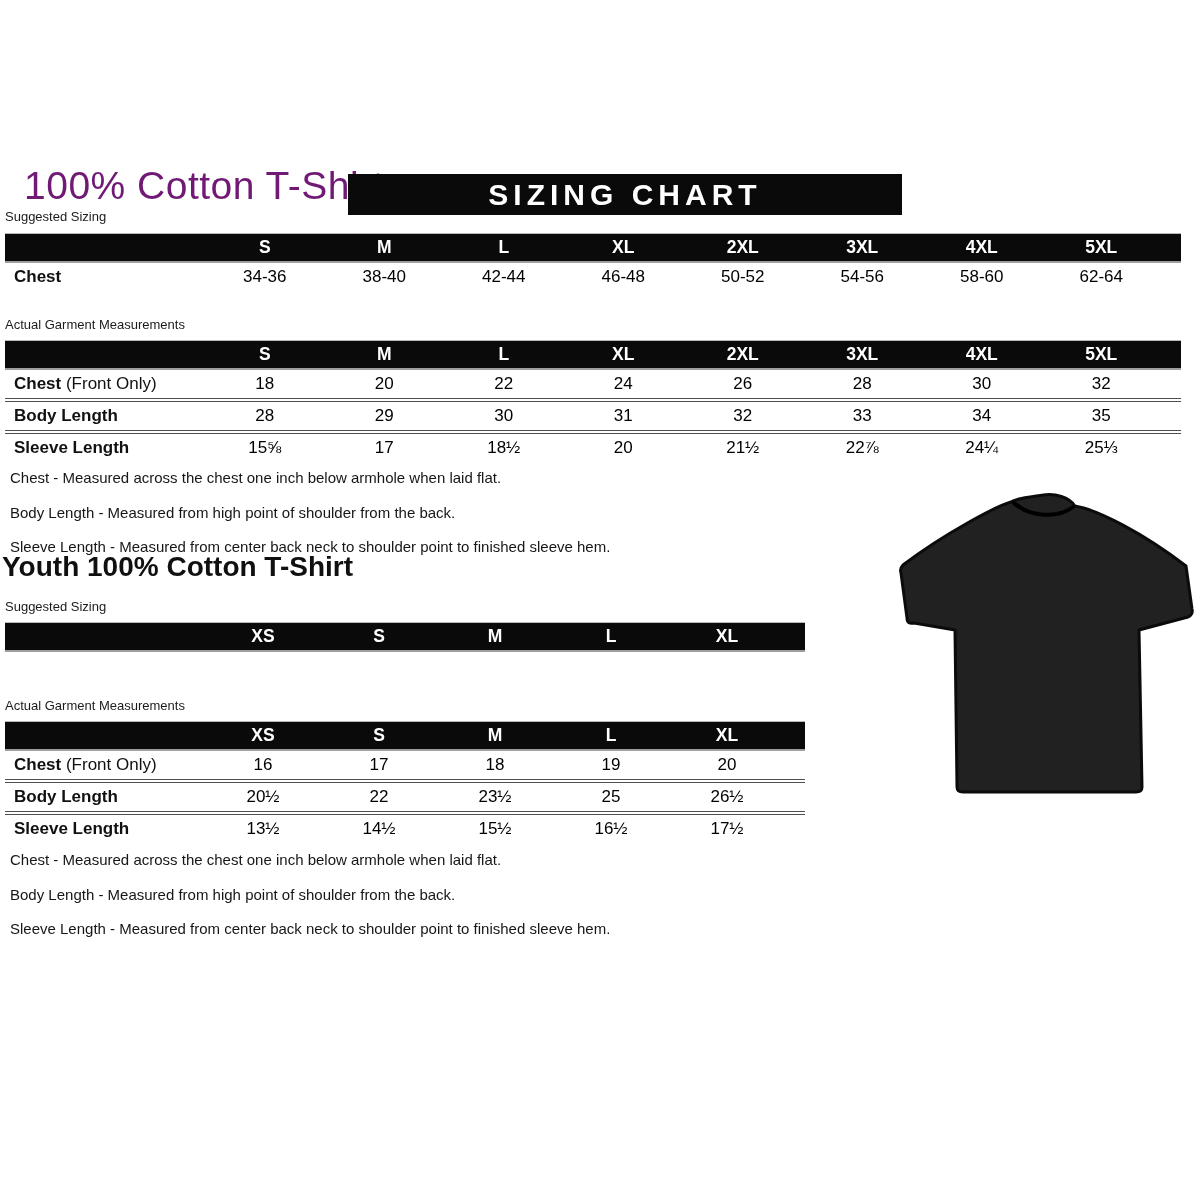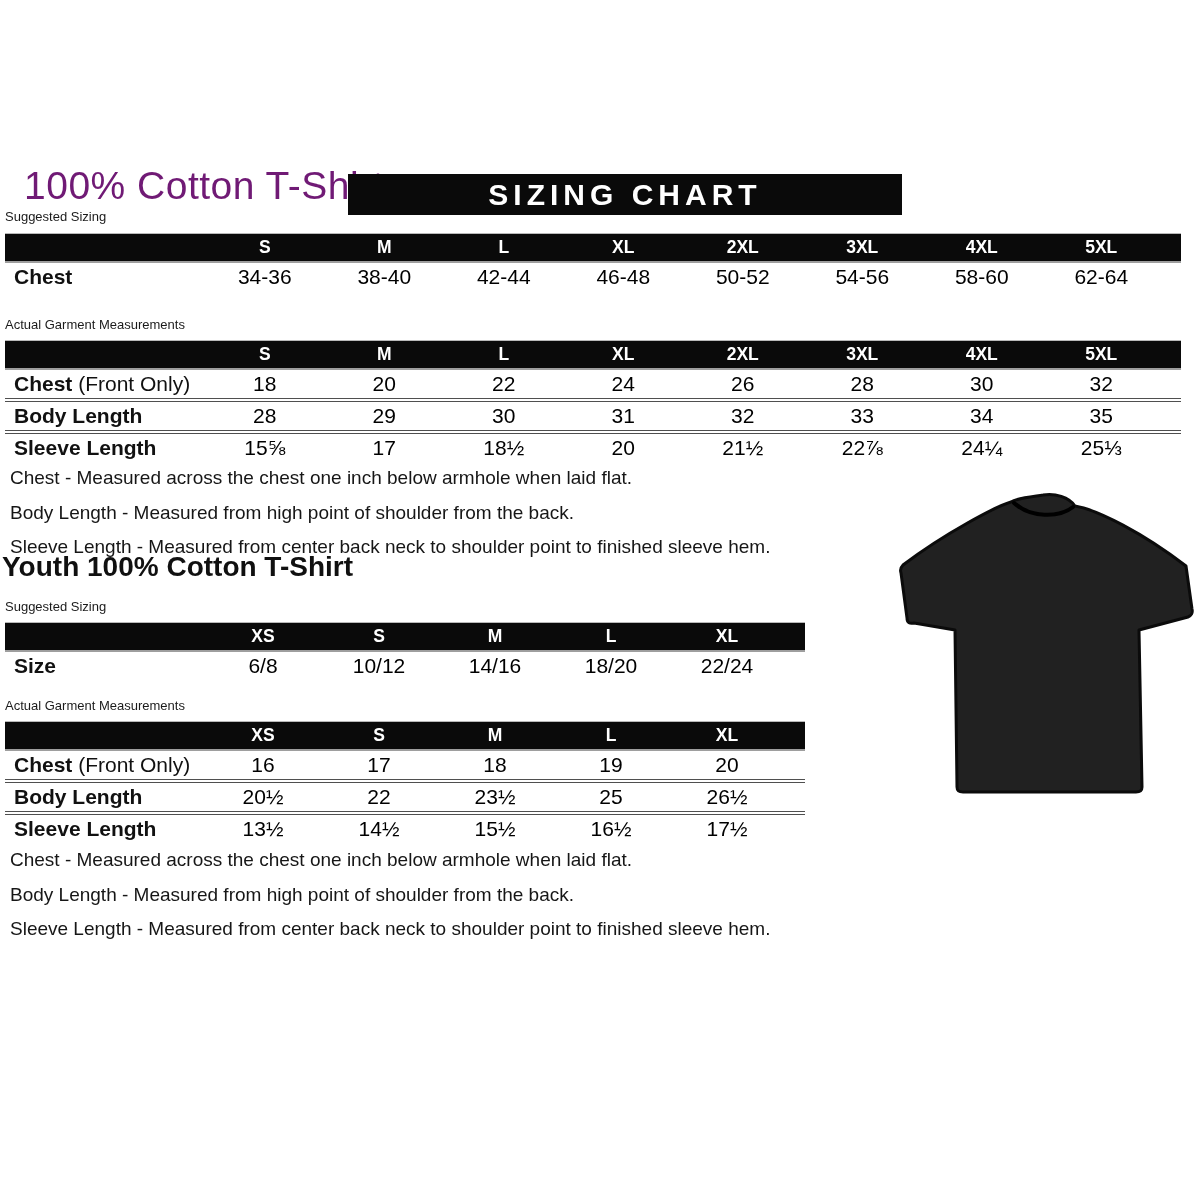--- a/index.html
+++ b/index.html
@@ -22,33 +22,33 @@
 
   .section-label { font-size:13px; color:#1b1b1b; }
 
   
   .tbl { left:5px; }
   .thead, .tr { display:grid; align-items:center; }
   .thead {
     background:#0a0a0a; color:#ffffff; font-weight:700; font-size:17.5px;
     height:27px; border-top:1px solid #b9b9b9; border-bottom:2px solid #9e9e9e;
   }
-  .tr { font-size:21px; height:28px; background:#ffffff; }
+  .tr { font-size:17px; height:28px; background:#ffffff; }
   .tr + .tr { border-top:4px double #4f4f4f; }
   .g8 { grid-template-columns:200px repeat(8, 119.5px); padding-right:20px; }
   .g5 { grid-template-columns:200px repeat(5, 116px); padding-right:20px; }
   .th { text-align:center; }
   .th.lblcol { text-align:left; }
   .td { text-align:center; color:#000000; }
   .td.lbl { text-align:left; padding-left:9px; color:#111111; }
   .td.lbl .bold { font-weight:700; }
   .td.lbl .norm { font-weight:400; }
 
   
-  .notes { left:10px; font-size:19px; line-height:34.5px; color:#161616; }
+  .notes { left:10px; font-size:15px; line-height:34.5px; color:#161616; }
 
   .shirt-wrap { left:893px; top:477px; width:307px; height:330px; }
 </style>
 </head>
 <body>
 
 <div class="abs adult-title">100% Cotton T-Shirt</div>
 <div class="abs banner">SIZING CHART</div>
 
 <div class="abs section-label" style="top:209px; left:5px;">Suggested Sizing</div>
@@ -138,28 +138,20 @@
 <div class="abs section-label" style="top:599px; left:5px;">Suggested Sizing</div>
 
 <div class="abs tbl" style="top:622px;">
   <div class="thead g5">
     <div class="th lblcol"></div>
     <div class="th">XS</div>
     <div class="th">S</div>
     <div class="th">M</div>
     <div class="th">L</div>
     <div class="th">XL</div>
-  </div>
-  <div class="tr g5">
-    <div class="td lbl"><span class="bold">Size</span><span class="norm"></span></div>
-    <div class="td">6/8</div>
-    <div class="td">10/12</div>
-    <div class="td">14/16</div>
-    <div class="td">18/20</div>
-    <div class="td">22/24</div>
   </div>
 </div>
 
 <div class="abs section-label" style="top:698px; left:5px;">Actual Garment Measurements</div>
 
 <div class="abs tbl" style="top:721px;">
   <div class="thead g5">
     <div class="th lblcol"></div>
     <div class="th">XS</div>
     <div class="th">S</div>

